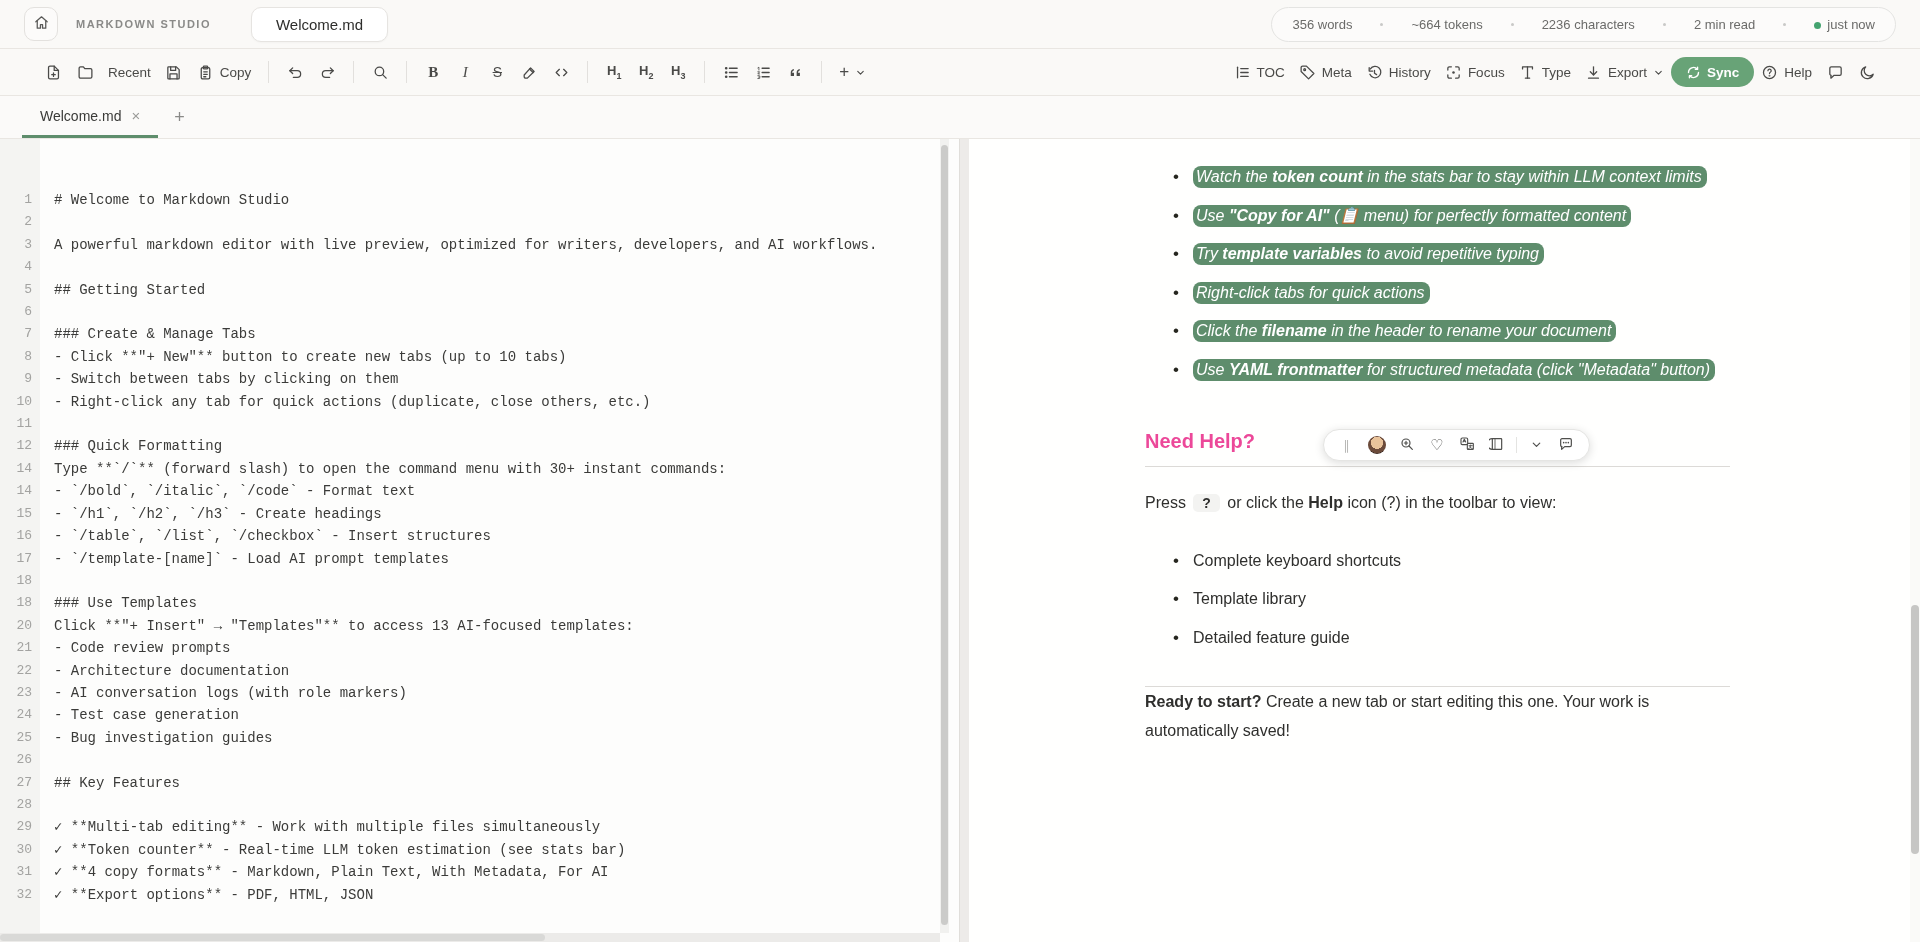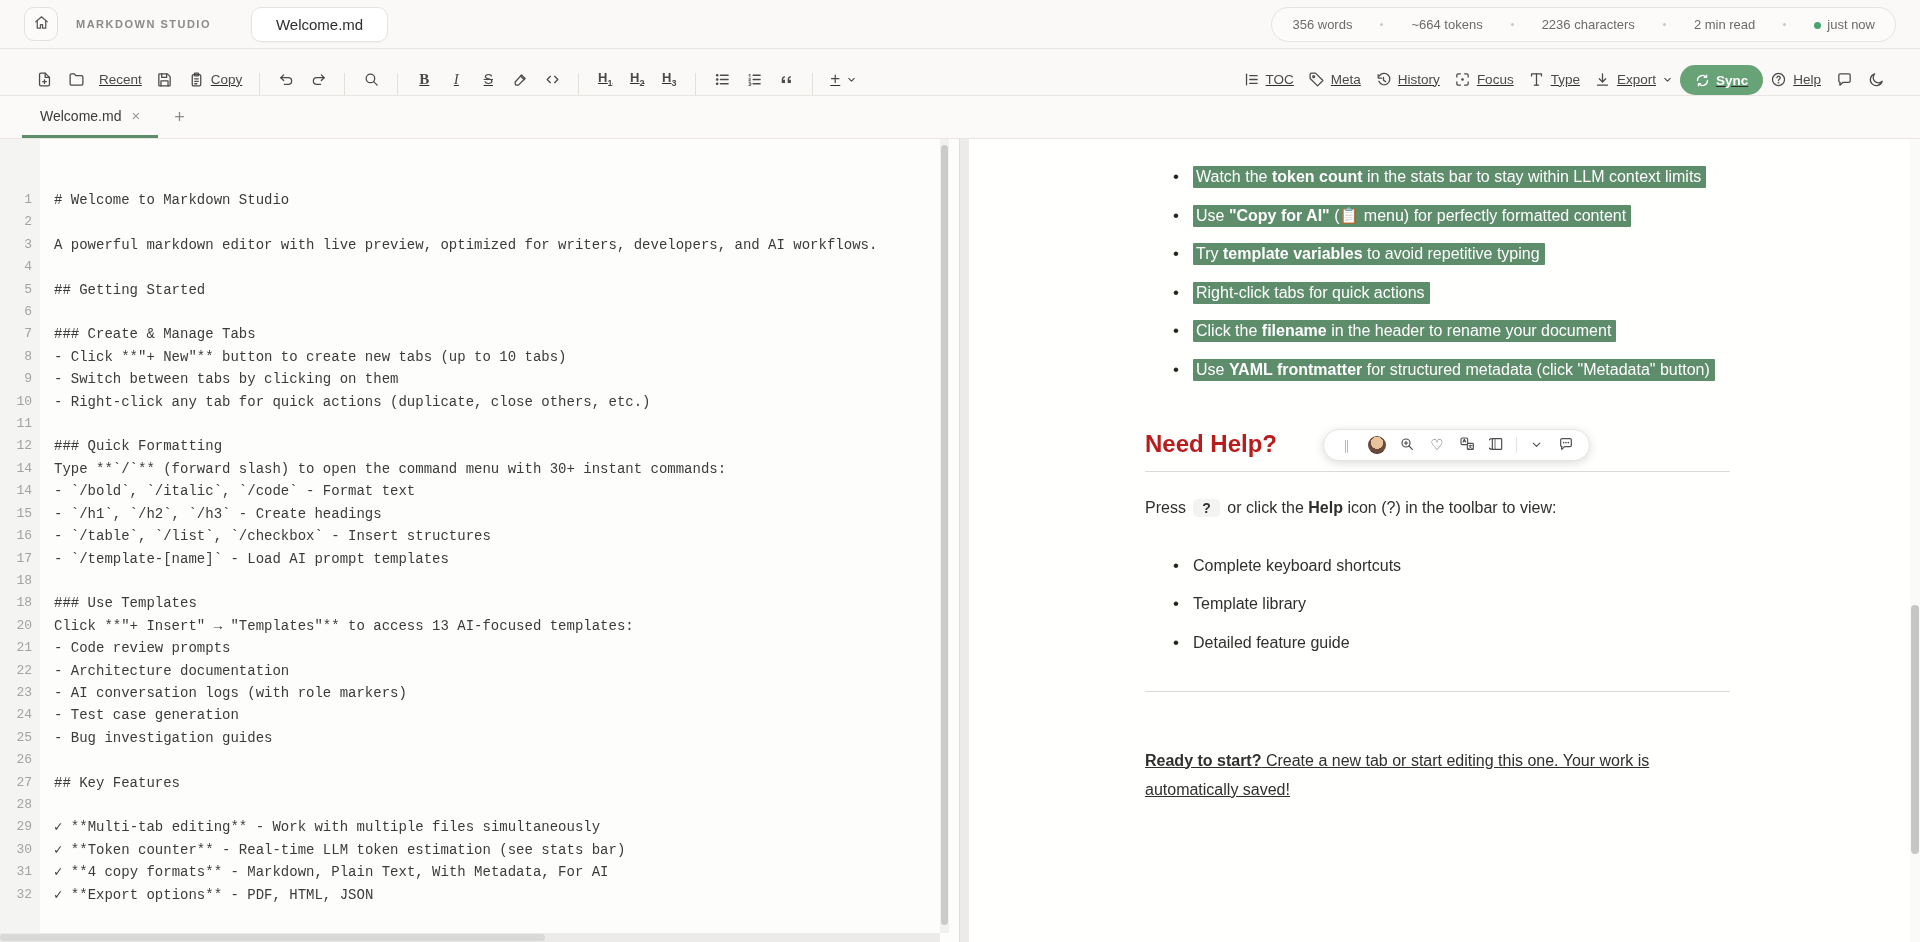--- a/index.html
+++ b/index.html
@@ -21,21 +21,21 @@
   .filepill{ margin-left:40px; padding:8px 24px; background:#fff; border:1px solid #e6e4e1; border-radius:10px;
     font-size:15px; color:#2e2e2c; box-shadow:0 1px 2px rgba(0,0,0,.03); cursor:text;}
   .hspacer{flex:1}
   .stats{ display:flex; align-items:center; gap:28px; border:1px solid #e4e4e2; border-radius:999px;
     padding:9px 20px; font-size:13px; color:#6b6b69; background:#fcfbfa;}
   .stats .dotsep{ width:3px;height:3px;border-radius:50%;background:#c9c9c7;}
   .statusdot{ width:7px;height:7px;border-radius:50%;background:var(--dot-green); display:inline-block; margin-right:6px;}
 
   
   .toolbar{ height:47px; flex:0 0 47px; background:var(--bar-bg); border-bottom:1px solid var(--border);
-    display:flex; align-items:flex-end; padding:0 28px;text-decoration:underline; }
+    display:flex; align-items:center; padding:0 37px; }
   .tbtn{ height:32px; min-width:32px; padding:0 7px; border-radius:8px; display:flex; align-items:center;
     justify-content:center; gap:6px; color:var(--icon); font-size:13.5px; cursor:pointer; background:transparent; border:none;}
   .tbtn svg{ display:block; }
   .tsep{ width:1px; height:22px; background:#e2e0dd; margin:0 10px; flex:0 0 1px;}
   .blet{ font-weight:bold; font-size:15px; font-family:"Liberation Serif",serif;}
   .ilet{ font-style:italic; font-size:15px; font-family:"Liberation Serif",serif;}
   .slet{ text-decoration:line-through; font-size:14px;}
   .hbtn{ font-size:13px; font-weight:bold; }
   .hbtn sub{ font-size:9px; }
   .tspacer{ flex:1; }
@@ -63,38 +63,38 @@
   .editor-vscroll .thumb{ position:absolute; left:1px; right:1px; top:6px; bottom:8px; background:#cbcbc9; border-radius:4px;}
   .editor-hscroll{ position:absolute; left:0; right:19px; bottom:0; height:9px; background:#ecebe9;}
   .editor-hscroll .thumb{ position:absolute; top:1px; bottom:1px; left:0; width:58%; background:#d9d9d7; border-radius:4px;}
   .splitter{ width:10px; flex:0 0 10px; background:#edebe9; border-left:1px solid #e0deda; cursor:col-resize;}
 
   .preview-pane{ flex:1; background:#fffffe; position:relative; overflow:hidden;}
   .preview-content{ width:585px; margin-left:176px; padding-top:26px; font-size:16px; color:#2f2f2d;}
   ul.tips, ul.helplist{ list-style:none; }
   ul.tips li, ul.helplist li{ position:relative; padding-left:48px; line-height:24px; margin-bottom:14.5px;}
   ul.tips li::before, ul.helplist li::before{ content:"•"; position:absolute; left:28px; color:#26261f; font-size:17px;}
-  .hl{ background:var(--accent-green); color:#fff; padding:2px 5px 3px 3px; border-radius:1px;}
+  .hl{ background:var(--accent-green); color:#fff; padding:2px 5px 3px 3px; border-radius:8px;font-style:italic;}
   .hl b{ font-weight:bold; }
 
   .sel-toolbar{ position:absolute; left:354px; top:290px; height:32px; background:#fff; border:1px solid #e5e5e3;
     border-radius:16px; box-shadow:0 2px 10px rgba(0,0,0,.14); display:flex; align-items:center; gap:4px; padding:0 10px;}
   .sel-toolbar .sbtn{ width:26px; height:26px; display:flex; align-items:center; justify-content:center;
     color:#4f4f4d; border-radius:6px; cursor:pointer; font-size:15px; border:none; background:transparent;}
   .sel-toolbar .drag{ color:#b9b9b7; cursor:grab; letter-spacing:1px; font-size:13px;}
   .sel-toolbar .ssep{ width:1px; height:16px; background:#e4e4e2; margin:0 2px;}
   .avatar{ width:18px;height:18px;border-radius:50%; background:radial-gradient(circle at 50% 38%, #e9c39b 0 42%, #6b4a3a 43% 70%, #3c2a22 71%);}
 
-  .help-h2{ font-size:24px; font-weight:bold; color:#b91c1c; margin-top:48px; padding-bottom:13px;
+  .help-h2{ font-size:20px; font-weight:bold; color:#ec4899; margin-top:48px; padding-bottom:13px;
     border-bottom:1px solid #dcdad7;}
   .help-intro{ margin-top:24px; line-height:24px; }
   .kbd{ background:#f3f3f1; border-radius:5px; padding:1px 9px; font-weight:bold; margin:0 3px; font-size:14px;}
   ul.helplist{ margin-top:34px; }
   hr.prule{ border:none; border-top:1px solid #dcdad7; margin-top:36px; }
-  .footer-p{ margin-top:54px; line-height:29px;text-decoration:underline; }
+  .footer-p{ line-height:29px; }
 
   .preview-vscroll{ position:absolute; top:0; right:0; width:10px; bottom:0; background:#fafaf8;}
   .preview-vscroll .thumb{ position:absolute; left:1px; right:1px; top:58%; height:31%; background:#c6c6c4; border-radius:5px;}
 </style>
 </head>
 <body>
 
 <div class="app">
 
   <div class="header">

